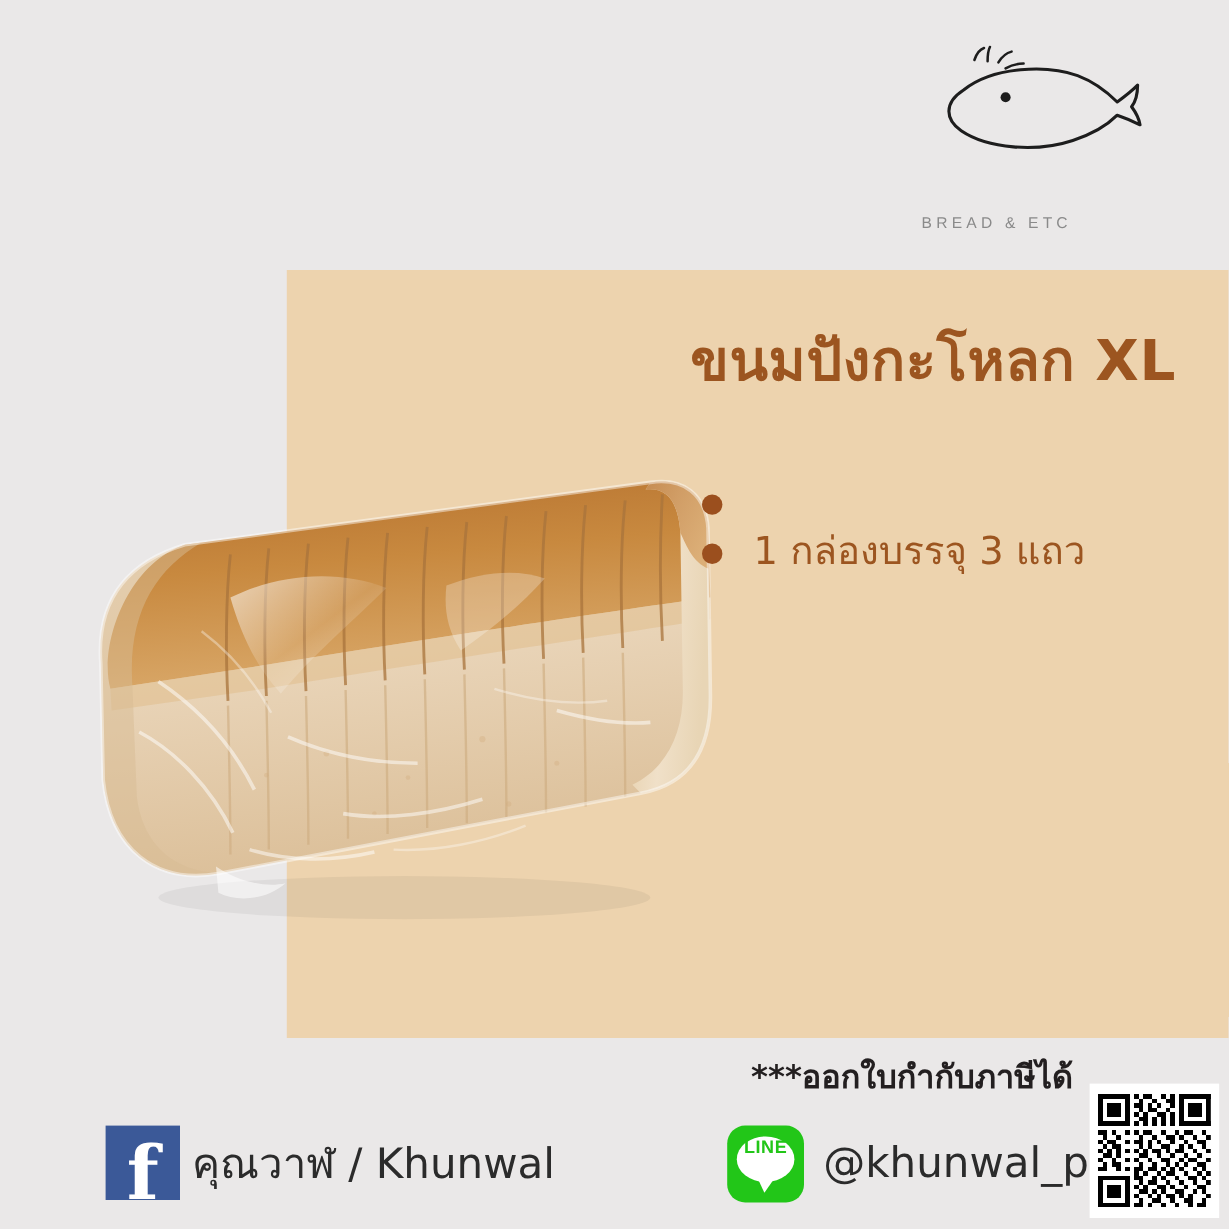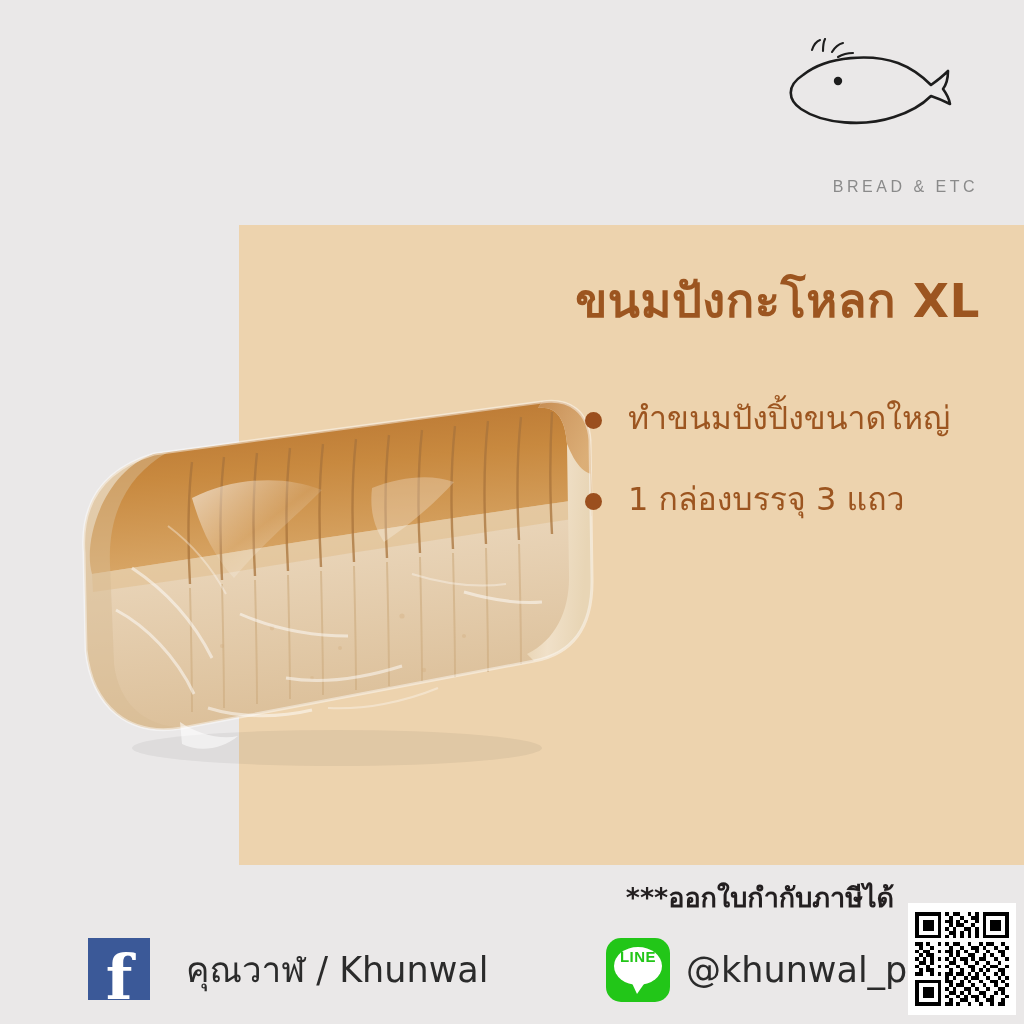--- a/index.html
+++ b/index.html
@@ -55,22 +55,22 @@
     color: #1d1d1d;
     font-family: "DejaVu Sans", sans-serif;
     line-height: 1;
     letter-spacing: 1px;
   }
   .logo-sub {
     position: absolute;
     left: 0;
     top: 140px;
     width: 210px;
-    text-align: right;
-    font-size: 16px;
+    text-align: left;
+    font-size: 13px;
     letter-spacing: 3.5px;
     color: #8a8a8a;
     font-family: "Liberation Sans", sans-serif;
   }
 
   
   .product-title {
     position: absolute;
     left: 420px;
     top: 263px;
@@ -221,21 +221,21 @@
     text-align: center;
     font-family: "Liberation Sans", sans-serif;
     font-weight: bold;
     font-size: 15px;
     color: #22c618;
     letter-spacing: 0.5px;
     line-height: 1;
   }
 
   .social-label {
-    margin-left: 36px;
+    margin-left: 10px;
     font-size: 35px;
     color: #2b2b2b;
     font-family: "DejaVu Sans", sans-serif;
     white-space: nowrap;
   }
   .social-label.line-label {
     margin-left: 16px;
   }
 </style>
 </head>
@@ -381,21 +381,20 @@
     <path d="M108,344 C126,356 148,362 166,358 C150,372 126,374 110,366 Z" fill="#ffffff" opacity="0.55"></path>
 
     <path d="M12,175 C8,120 36,90 82,76 L470,24 C498,20 516,34 518,62
              L520,200 C521,250 500,276 462,283 L110,350
              C58,359 20,330 14,272 Z" fill="none" stroke="#ffffff" stroke-width="3" opacity="0.45"></path>
   </svg>
 
   <ul class="features">
     <li class="feature-item">
       <span class="feature-bullet"></span>
-      <span>ทำขนมปังปิ้งขนาดใหญ่</span>
     </li>
     <li class="feature-item">
       <span class="feature-bullet"></span>
       <span>1 กล่องบรรจุ 3 แถว</span>
     </li>
   </ul>
 
   <div class="tax-note">***ออกใบกำกับภาษีได้</div>
 
   <div class="qr-wrap">

